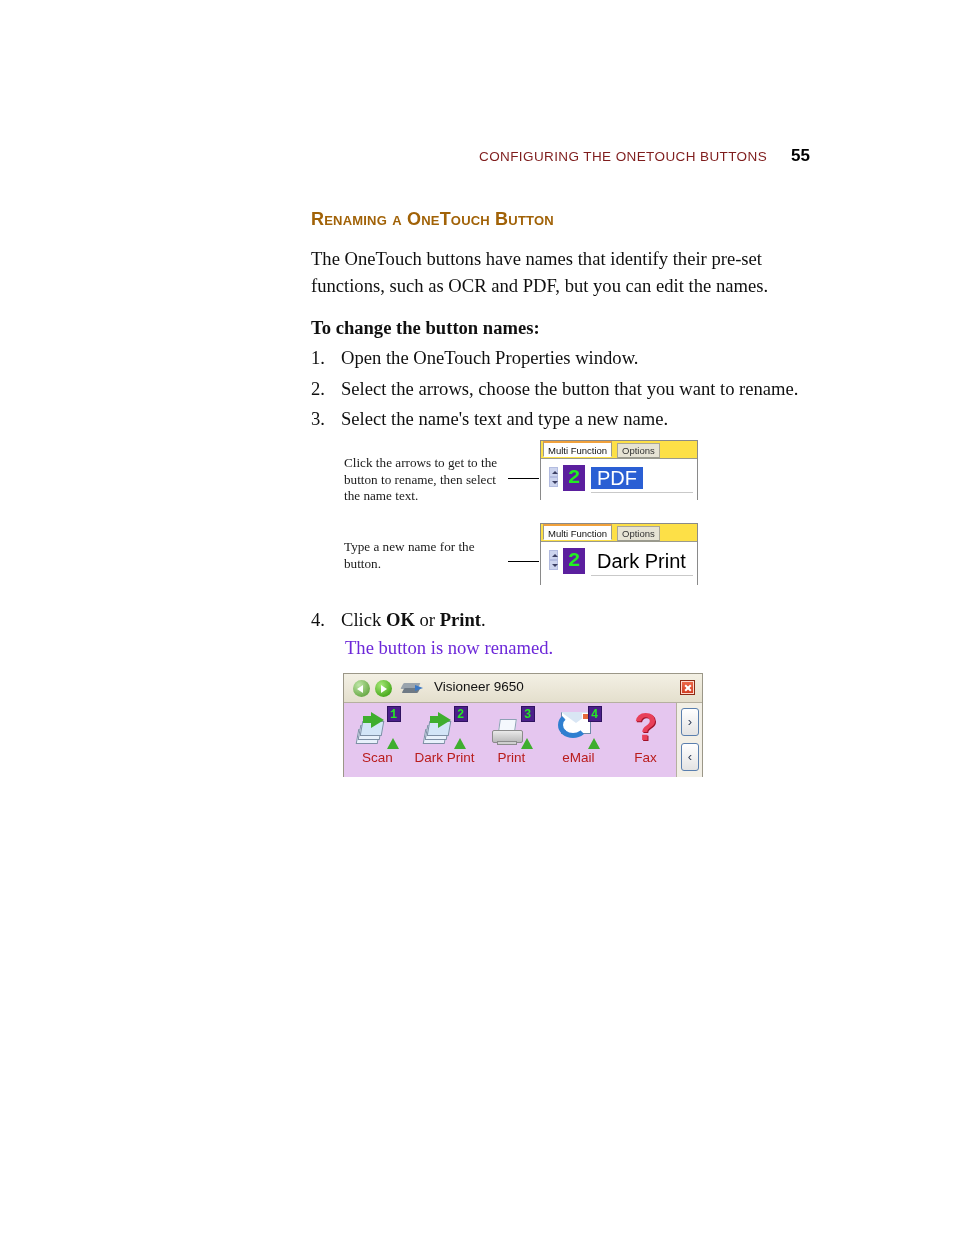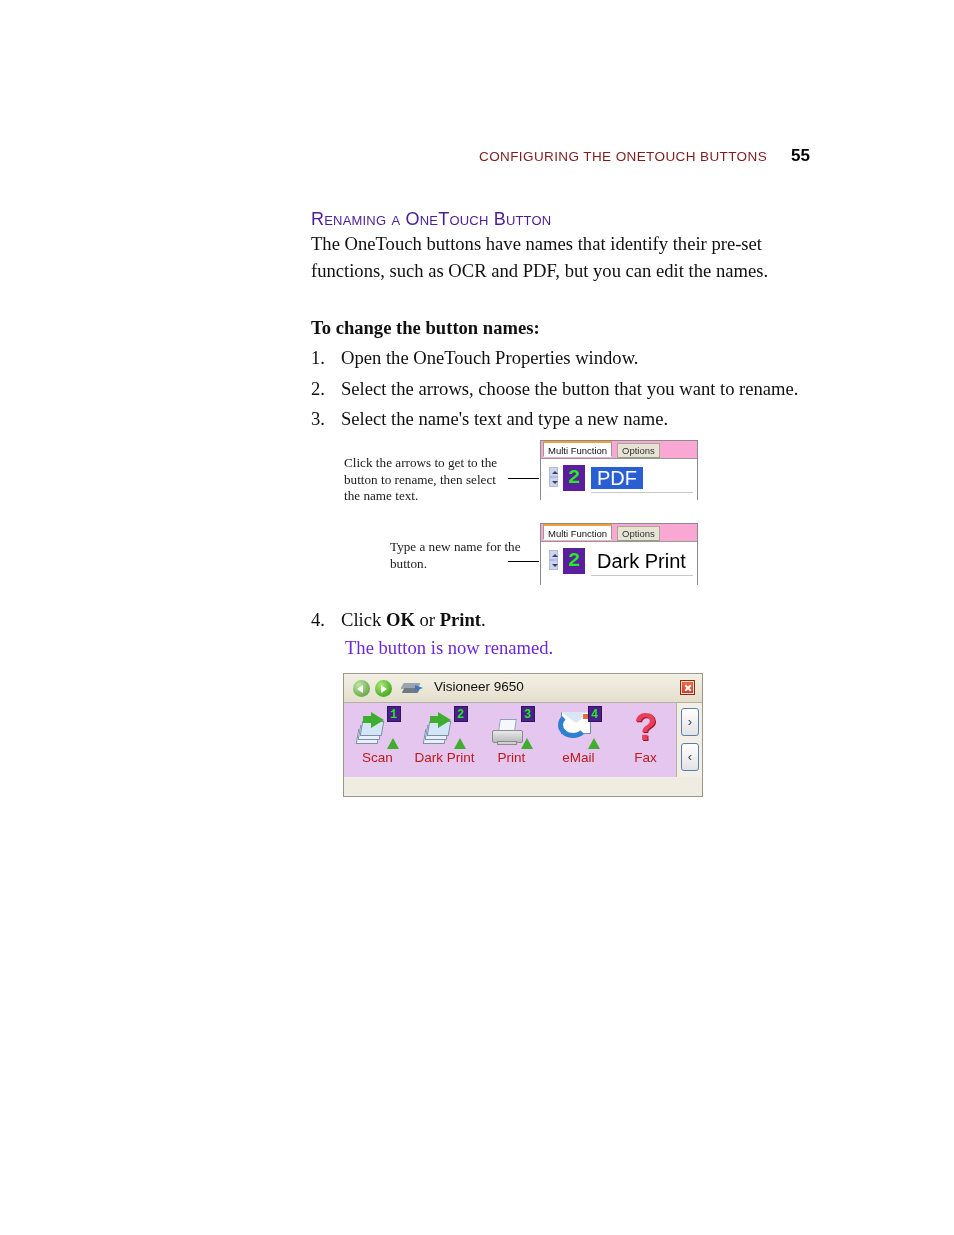--- a/index.html
+++ b/index.html
@@ -43,37 +43,37 @@
     display: inline-block;
     vertical-align: baseline;
   }
 
   
   .section-heading {
     position: absolute;
     top: 209px;
     left: 311px;
     font-family: "Liberation Sans", sans-serif;
-    font-weight: normal;
+    font-weight: bold;
     font-size: 18px;
     font-variant: small-caps;
     letter-spacing: .2px;
-    color: #4c1d95;
+    color: #a16207;
     white-space: nowrap;
   }
 
   
   .body-text {
     position: absolute;
     left: 311px;
     font-size: 18.6px;
     line-height: 27px;
     color: #101010;
   }
-  #intro-para { top: 230px; width: 510px; }
+  #intro-para { top: 245px; width: 510px; }
 
   .lead-in {
     position: absolute;
     left: 311px;
     top: 317px;
     font-size: 18.6px;
     font-weight: bold;
     color: #101010;
   }
 
@@ -110,21 +110,21 @@
   .b { font-weight: bold; }
 
   
   .callout {
     position: absolute;
     font-size: 13.2px;
     line-height: 16.5px;
     color: #1a1a1a;
   }
   #callout-1 { left: 344px; top: 455px; width: 170px; }
-  #callout-2 { left: 344px; top: 539px; width: 170px; margin-left: 46px; }
+  #callout-2 { left: 344px; top: 539px; width: 170px; }
   .leader-line {
     position: absolute;
     height: 0;
     border-top: 1px solid #000;
   }
   #leader-1 { left: 508px; top: 478px; width: 40px; }
   #leader-2 { left: 508px; top: 561px; width: 40px; }
 
   
   .dialog {
@@ -132,21 +132,21 @@
     background: #ffffff;
     border: 1px solid #8a8a8a;
     box-shadow: 0 0 0 1px #ffffff;
   }
   #dialog-1 { left: 540px; top: 440px; width: 156px; height: 58px; }
   #dialog-2 { left: 540px; top: 523px; width: 156px; height: 60px; }
 
   .dialog-tabstrip {
     position: relative;
     height: 17px;
-    background: #f9a8d4;
+    background: #fde047;
     border-bottom: 1px solid #9a9a8e;
   }
   .tab {
     position: absolute;
     top: 0;
     height: 16px;
     font-family: "Liberation Sans", sans-serif;
     font-size: 9.5px;
     line-height: 15px;
     padding: 0 4px;
@@ -241,21 +241,21 @@
     color: #ffffff;
   }
   .name-plain { color: #000000; }
 
   
   #onetouch-panel {
     position: absolute;
     left: 343px;
     top: 673px;
     width: 360px;
-    height: 124px;
+    height: 104px;
     background: #efece1;
     border: 1px solid #9b9788;
     box-sizing: border-box;
   }
   .ot-titlebar {
     position: relative;
     height: 28px;
     background: linear-gradient(#f3f0e4, #e4dfcd);
     border-bottom: 1px solid #b5b0a0;
   }

